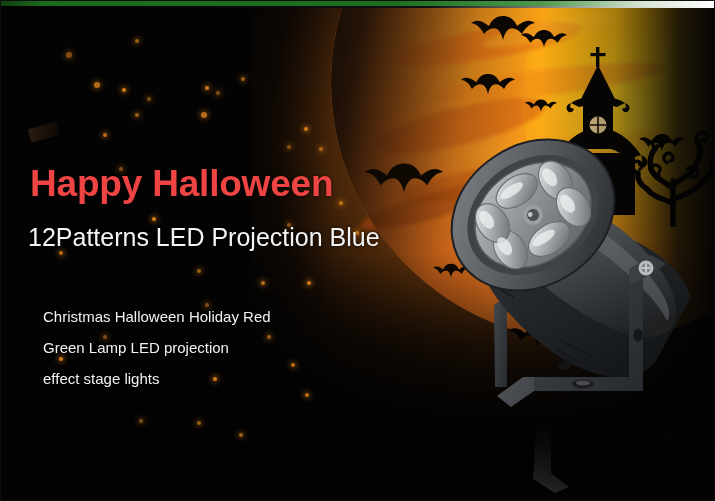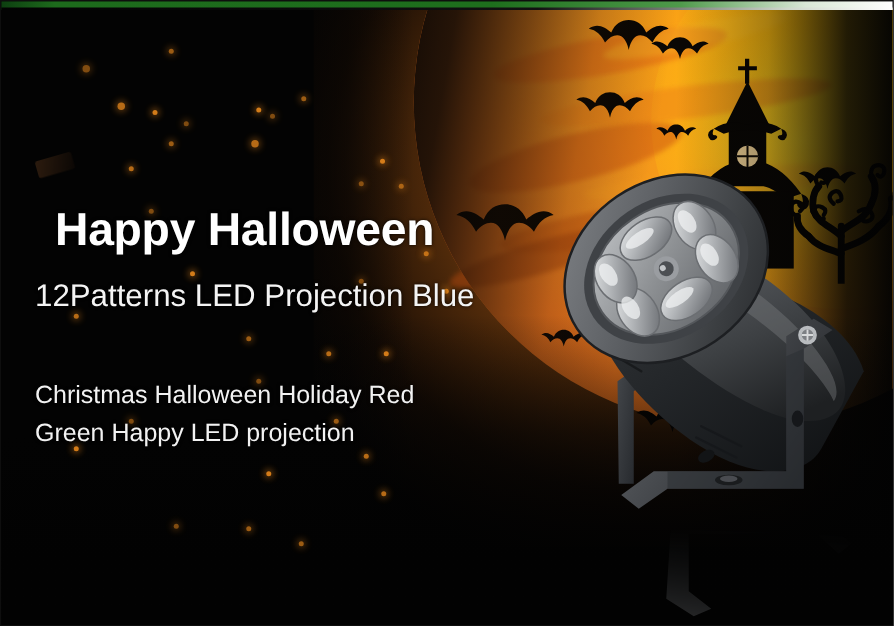--- a/index.html
+++ b/index.html
@@ -115,33 +115,33 @@
   
   .deco-left{
     position:absolute;left:28px;top:118px;width:30px;height:14px;
     background:linear-gradient(110deg,rgba(92,56,28,.85),rgba(46,26,12,.35));
     transform:rotate(-16deg);border-radius:2px;opacity:.55;filter:blur(.6px);
   }
 
   
   .copy{position:absolute;left:0;top:0;width:430px;z-index:25;}
   .headline{
-    position:absolute;left:43px;top:162px;
-    font-size:37px;font-weight:bold;color:#ffffff;
+    position:absolute;left:29px;top:162px;
+    font-size:37px;font-weight:bold;color:#ef4444;
     letter-spacing:-.2px;white-space:nowrap;
     text-shadow:0 0 3px rgba(0,0,0,.9);
   }
   .subhead{
     position:absolute;left:27px;top:222px;
     font-size:25px;font-weight:normal;color:#f4f4f4;
     white-space:nowrap;text-shadow:0 0 3px rgba(0,0,0,.9);
   }
   .desc{
-    position:absolute;left:27px;top:300px;
-    font-size:20px;line-height:31px;color:#f2f2f2;
+    position:absolute;left:42px;top:300px;
+    font-size:15px;line-height:31px;color:#f2f2f2;
     text-shadow:0 0 3px rgba(0,0,0,.9);
   }
   .desc div{white-space:nowrap;}
 
   
   .lamp{position:absolute;left:432px;top:118px;width:283px;height:330px;z-index:30;}
   .lamp svg{display:block;overflow:visible;}
   .reflection{
     position:absolute;left:520px;top:400px;width:190px;height:96px;z-index:28;
     opacity:.30;
@@ -418,17 +418,18 @@
 
       <ellipse cx="205" cy="216" rx="4.6" ry="6.6" fill="#15171a"></ellipse>
     </svg>
   </div>
 
   <div class="copy">
     <div class="headline">Happy Halloween</div>
     <div class="subhead">12Patterns LED Projection Blue</div>
     <div class="desc">
       <div>Christmas Halloween Holiday Red</div>
-      <div>Green Happy LED projection</div>
+      <div>Green Lamp LED projection</div>
+      <div>effect stage lights</div>
     </div>
   </div>
 
 </div>
 
 </body></html>

